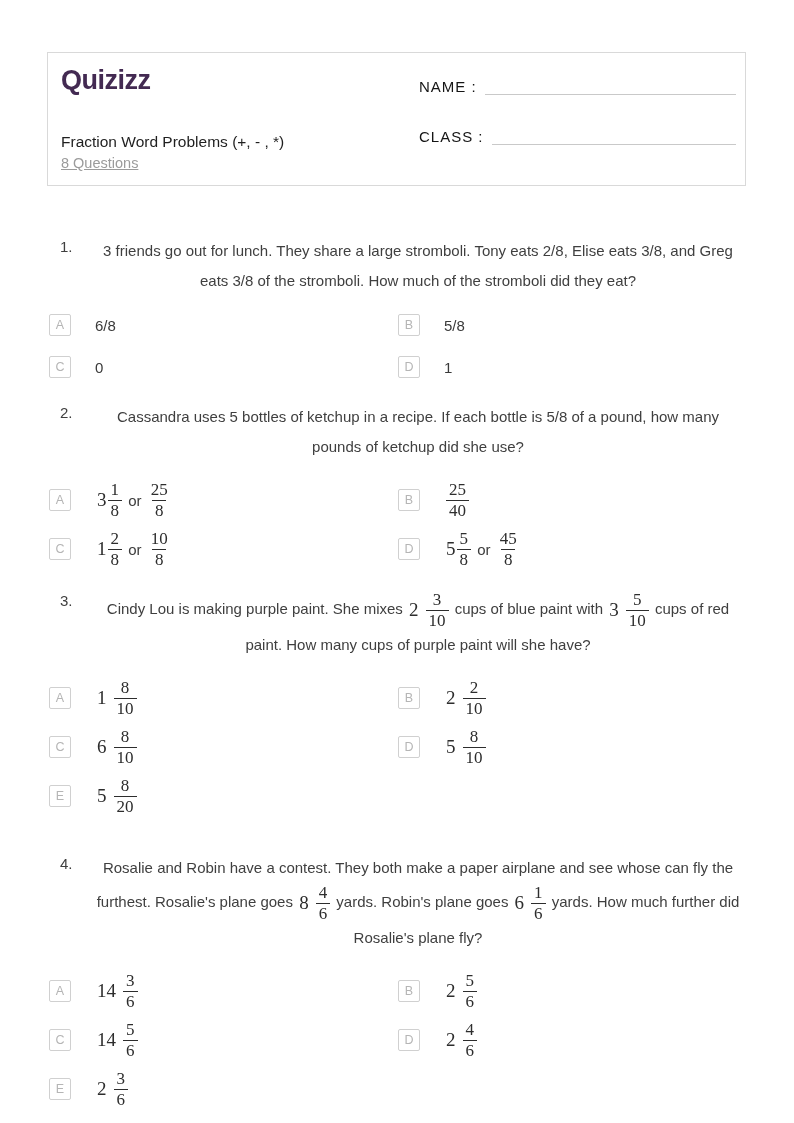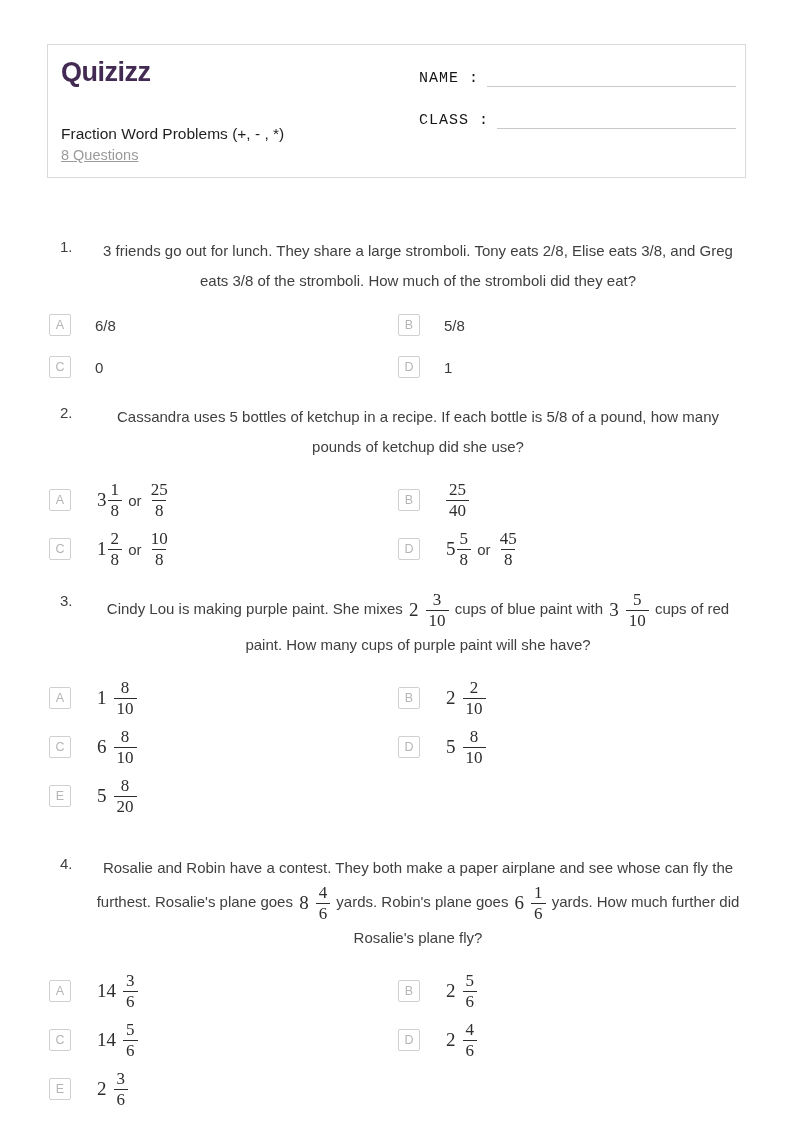--- a/index.html
+++ b/index.html
@@ -1,28 +1,28 @@
 <!DOCTYPE html>
 <html><head>
 <meta charset="utf-8">
 <style>
   * { margin:0; padding:0; box-sizing:border-box; }
   html,body { width:794px; height:1123px; background:#ffffff; overflow:hidden;
     font-family:"Liberation Sans","DejaVu Sans",sans-serif; }
   .page { position:relative; width:794px; height:1123px; background:#fff; }
 
   
-  .header-card { position:absolute; left:47px; top:44px; width:699px; height:134px;
+  .header-card { position:absolute; left:47px; top:52px; width:699px; height:134px;
     border:1px solid #d9d9d9; background:#fff; }
   .logo { position:absolute; left:13px; top:12px; font-size:27px; font-weight:800;
     letter-spacing:-0.5px; color:#432a52; }
   .h-title { position:absolute; left:13px; top:80px; font-size:15.5px; color:#1f1f1f; }
   .h-sub { position:absolute; left:13px; top:102px; font-size:14.5px; color:#9b9b9b;text-decoration:underline; }
   .h-fields { position:absolute; left:371px; top:20px; width:317px; }
-  .h-row { display:flex; align-items:flex-end; height:22px; margin-bottom:20px;font-family:Liberation Mono, monospace; }
+  .h-row { display:flex; align-items:flex-end; height:22px; margin-bottom:28px; }
   .h-label { font-size:15px; color:#151515; letter-spacing:1px; white-space:pre; }
   .h-line { flex:1; border-bottom:1px solid #c9c9c9; margin-left:8px; height:18px; }
 
   
   .main { position:absolute; left:47px; top:178px; width:700px; height:945px; }
   .question { position:absolute; left:0; width:700px; }
   .question.q1 { top:58px; }
   .question.q2 { top:224px; }
   .question.q3 { top:412px; }
   .question.q4 { top:675px; }

